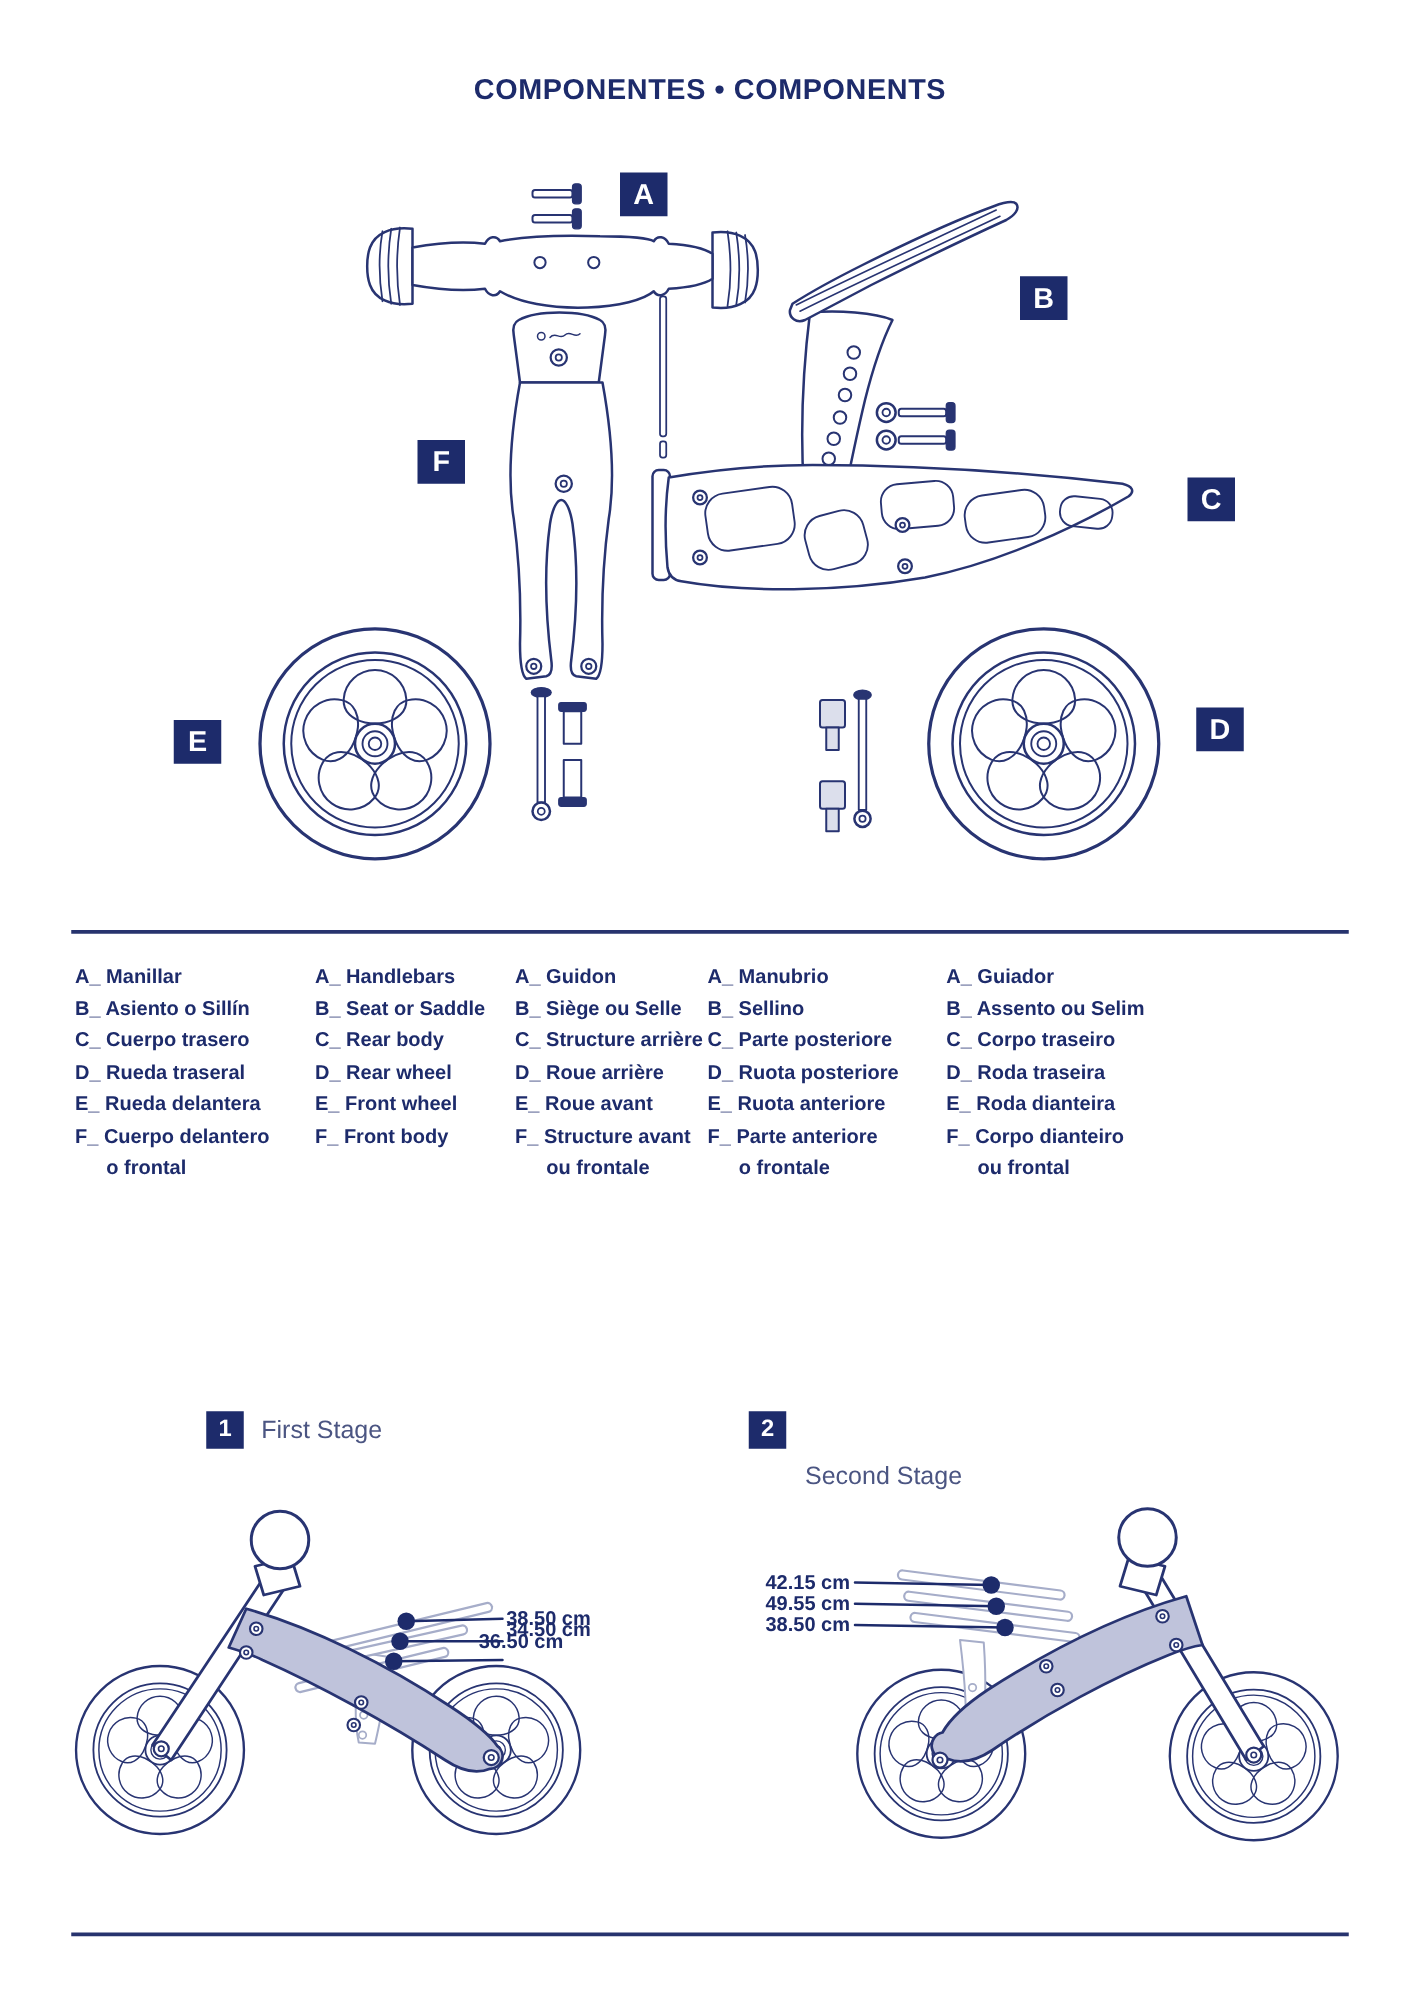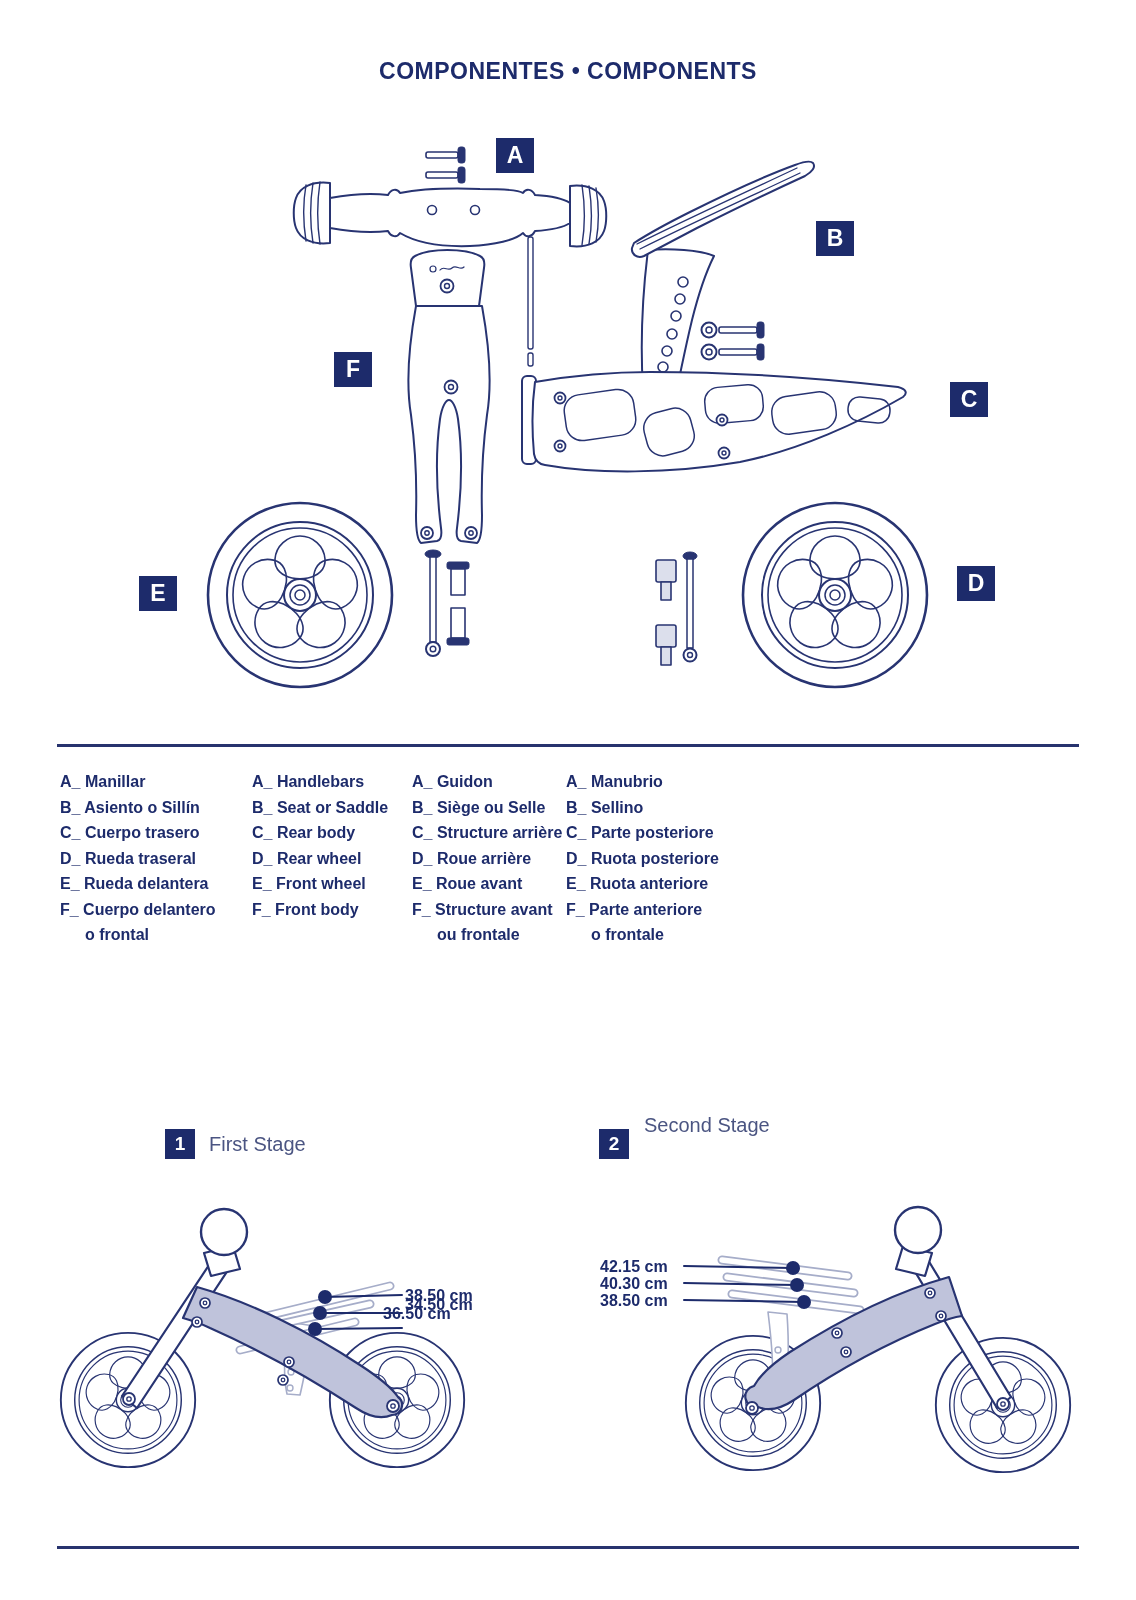--- a/index.html
+++ b/index.html
@@ -12,21 +12,21 @@
   .svg-abs{position:absolute;left:0;}
   .rule{position:absolute;left:57px;width:1022px;height:3px;background:#27336e;}
   .legend-col{position:absolute;top:769px;color:#1d2b6b;font-weight:bold;font-size:16px;
               line-height:25.5px;white-space:nowrap;}
   .legend-extra{padding-left:25px;}
   .stage-num{position:absolute;width:30px;height:30px;background:#1d2b6b;color:#ffffff;
              font-size:19px;font-weight:bold;display:flex;align-items:center;justify-content:center;}
   .stage-label{position:absolute;height:30px;display:flex;align-items:center;
                font-size:20px;color:#4b5582;text-align:right;}
   .meas{position:absolute;font-size:16px;font-weight:bold;color:#1d2b6b;white-space:nowrap;}
-  .meas.right{width:80px;text-align:left;}
+  .meas.right{width:80px;text-align:right;}
 </style>
 </head>
 <body>
 
 <div class="page">
 
   <h1 class="title">COMPONENTES • COMPONENTS</h1>
 
   <svg class="svg-abs" style="top:110px" width="1136" height="600" viewBox="0 0 1136 600" xmlns="http://www.w3.org/2000/svg">
     <defs>
@@ -200,25 +200,34 @@
   </div>
   <div class="legend-col" style="left:412px">
     <div>A_ Guidon</div>
     <div>B_ Siège ou Selle</div>
     <div>C_ Structure arrière</div>
     <div>D_ Roue arrière</div>
     <div>E_ Roue avant</div>
     <div>F_ Structure avant</div>
     <div class="legend-extra">ou frontale</div>
   </div>
+  <div class="legend-col" style="left:757px">
+    <div>A_ Guiador</div>
+    <div>B_ Assento ou Selim</div>
+    <div>C_ Corpo traseiro</div>
+    <div>D_ Roda traseira</div>
+    <div>E_ Roda dianteira</div>
+    <div>F_ Corpo dianteiro</div>
+    <div class="legend-extra">ou frontal</div>
+  </div>
 
   <div class="stage-num" style="left:165px;top:1129px">1</div>
   <div class="stage-label" style="left:209px;top:1129px">First Stage</div>
   <div class="stage-num" style="left:599px;top:1129px">2</div>
-  <div class="stage-label" style="left:644px;top:1110px">Second Stage</div>
+  <div class="stage-label" style="left:644px;top:1166px">Second Stage</div>
 
   <svg class="svg-abs" style="top:1160px" width="1136" height="330" viewBox="0 0 1136 330" xmlns="http://www.w3.org/2000/svg">
     <defs>
       <g id="wheelB">
         <circle r="92" fill="#fff" stroke="#283472" stroke-width="2.6"></circle>
         <circle r="73" fill="#fff" stroke="#283472" stroke-width="2"></circle>
         <circle r="67" fill="none" stroke="#283472" stroke-width="1.6"></circle>
         <path d="M0,-59 C13,-59 24,-49 25,-36 C26,-25 17,-19 8,-17 C3,-16 -3,-16 -8,-17 C-17,-19 -26,-25 -25,-36 C-24,-49 -13,-59 0,-59 Z" fill="none" stroke="#283472" stroke-width="1.6"></path>
         <path d="M0,-59 C13,-59 24,-49 25,-36 C26,-25 17,-19 8,-17 C3,-16 -3,-16 -8,-17 C-17,-19 -26,-25 -25,-36 C-24,-49 -13,-59 0,-59 Z" fill="none" stroke="#283472" stroke-width="1.6" transform="rotate(72)"></path>
         <path d="M0,-59 C13,-59 24,-49 25,-36 C26,-25 17,-19 8,-17 C3,-16 -3,-16 -8,-17 C-17,-19 -26,-25 -25,-36 C-24,-49 -13,-59 0,-59 Z" fill="none" stroke="#283472" stroke-width="1.6" transform="rotate(144)"></path>
@@ -322,17 +331,17 @@
       <circle cx="793" cy="108" r="7" fill="#1d2b6b"></circle>
       <circle cx="797" cy="125" r="7" fill="#1d2b6b"></circle>
       <circle cx="804" cy="142" r="7" fill="#1d2b6b"></circle>
     </g>
   </svg>
 
   <div class="meas" style="left:405px;top:1287px">38.50 cm</div>
   <div class="meas" style="left:383px;top:1305px">36.50 cm</div>
   <div class="meas" style="left:405px;top:1296px">34.50 cm</div>
   <div class="meas right" style="left:600px;top:1258px">42.15 cm</div>
-  <div class="meas right" style="left:600px;top:1275px">40.30 cm</div>
+  <div class="meas right" style="left:600px;top:1275px">49.55 cm</div>
   <div class="meas right" style="left:600px;top:1292px">38.50 cm</div>
 
   <div class="rule" style="top:1546px"></div>
 </div>
 
 </body></html>

